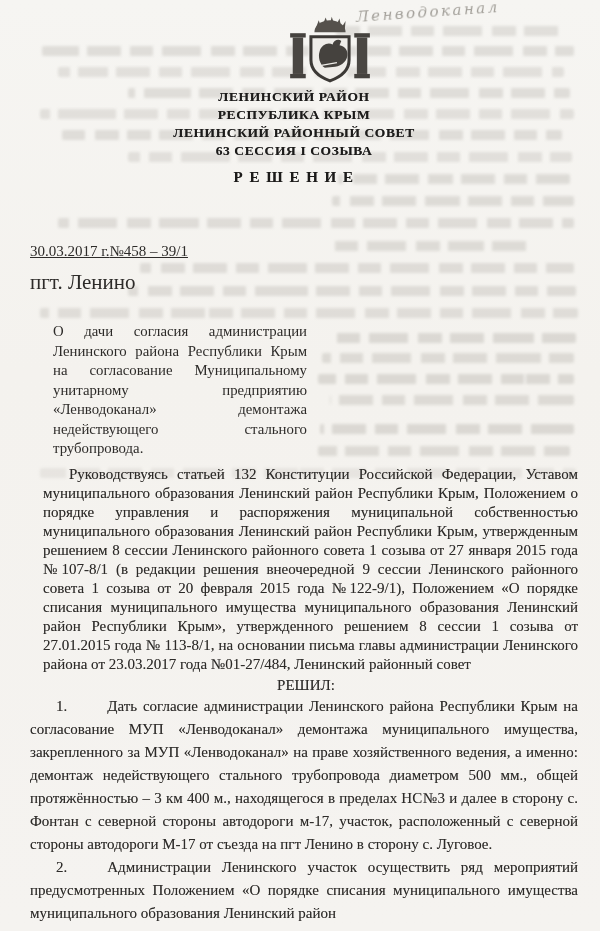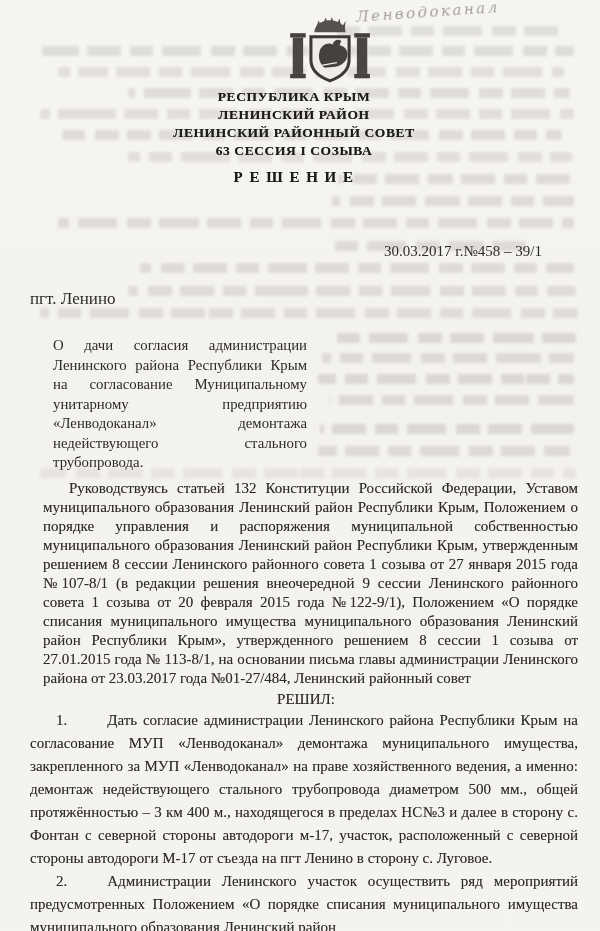--- a/index.html
+++ b/index.html
@@ -33,24 +33,24 @@
   .org{margin:0;padding-top:88px;text-align:center;padding-right:12px;}
   .org-line{
     display:block;font-weight:bold;font-size:13.5px;line-height:18px;
     letter-spacing:.6px;color:#1c1b1a;text-shadow:0 0 .5px rgba(30,30,30,.55);
   }
   .doc-type{
     margin:9px 12px 4px 0;text-align:center;font-weight:bold;font-size:15px;
     letter-spacing:1.5px;color:#1c1b1a;text-shadow:0 0 .5px rgba(30,30,30,.55);
   }
   .meta-row{
-    display:flex;justify-content:flex-end;align-items:flex-start;
-    margin-top:57px;padding:0 58px 0 30px;font-size:15px;
+    display:flex;justify-content:flex-start;align-items:flex-start;
+    margin-top:57px;padding:0 58px 0 30px;font-size:15px;text-decoration:underline;
   }
-  .place{margin:29px 0 0 30px;font-size:17px;}
+  .place{margin:10px 0 0 30px;font-size:21px;}
   .subject{
     margin:27px 0 0 53px;width:254px;text-align:justify;
     font-size:14.8px;line-height:19.5px;
   }
   .bodytext{
     margin:6px 22px 0 30px;text-align:justify;
     font-size:15px;line-height:19px;text-shadow:0 0 .4px rgba(45,43,41,.4);
   }
   .preamble{text-indent:26px;margin-left:43px;}
   .resolved{
@@ -110,22 +110,22 @@
         <rect x="78" y="68" width="18" height="5" fill="#45423e"></rect>
 
         <path d="M28,25 h44 v27 q0,16 -22,24 q-22,-8 -22,-24 z" fill="#efede9" stroke="#3c3936" stroke-width="3.5"></path>
 
         <path d="M38,42 c2,-8 10,-11 15,-8 c1,-5 7,-7 10,-4 l-2,5 c6,1 10,6 9,12 c-1,8 -9,13 -17,13 l-9,1 c-6,-4 -8,-13 -6,-19 z" fill="#45423e"></path>
         <path d="M40,58 l18,-3" stroke="#efede9" stroke-width="1.5" fill="none"></path>
       </svg>
     </div>
 
     <div class="org">
+      <span class="org-line">ЛЕНИНСКИЙ РАЙОН</span>
       <span class="org-line">РЕСПУБЛИКА КРЫМ</span>
-      <span class="org-line">ЛЕНИНСКИЙ РАЙОН</span>
       <span class="org-line">ЛЕНИНСКИЙ РАЙОННЫЙ СОВЕТ</span>
       <span class="org-line">63 СЕССИЯ I СОЗЫВА</span>
     </div>
 
     <div class="doc-type">Р Е Ш Е Н И Е</div>
 
     <div class="meta-row">
       <span>30.03.2017 г.</span>
       <span>№458 – 39/1</span>
     </div>

